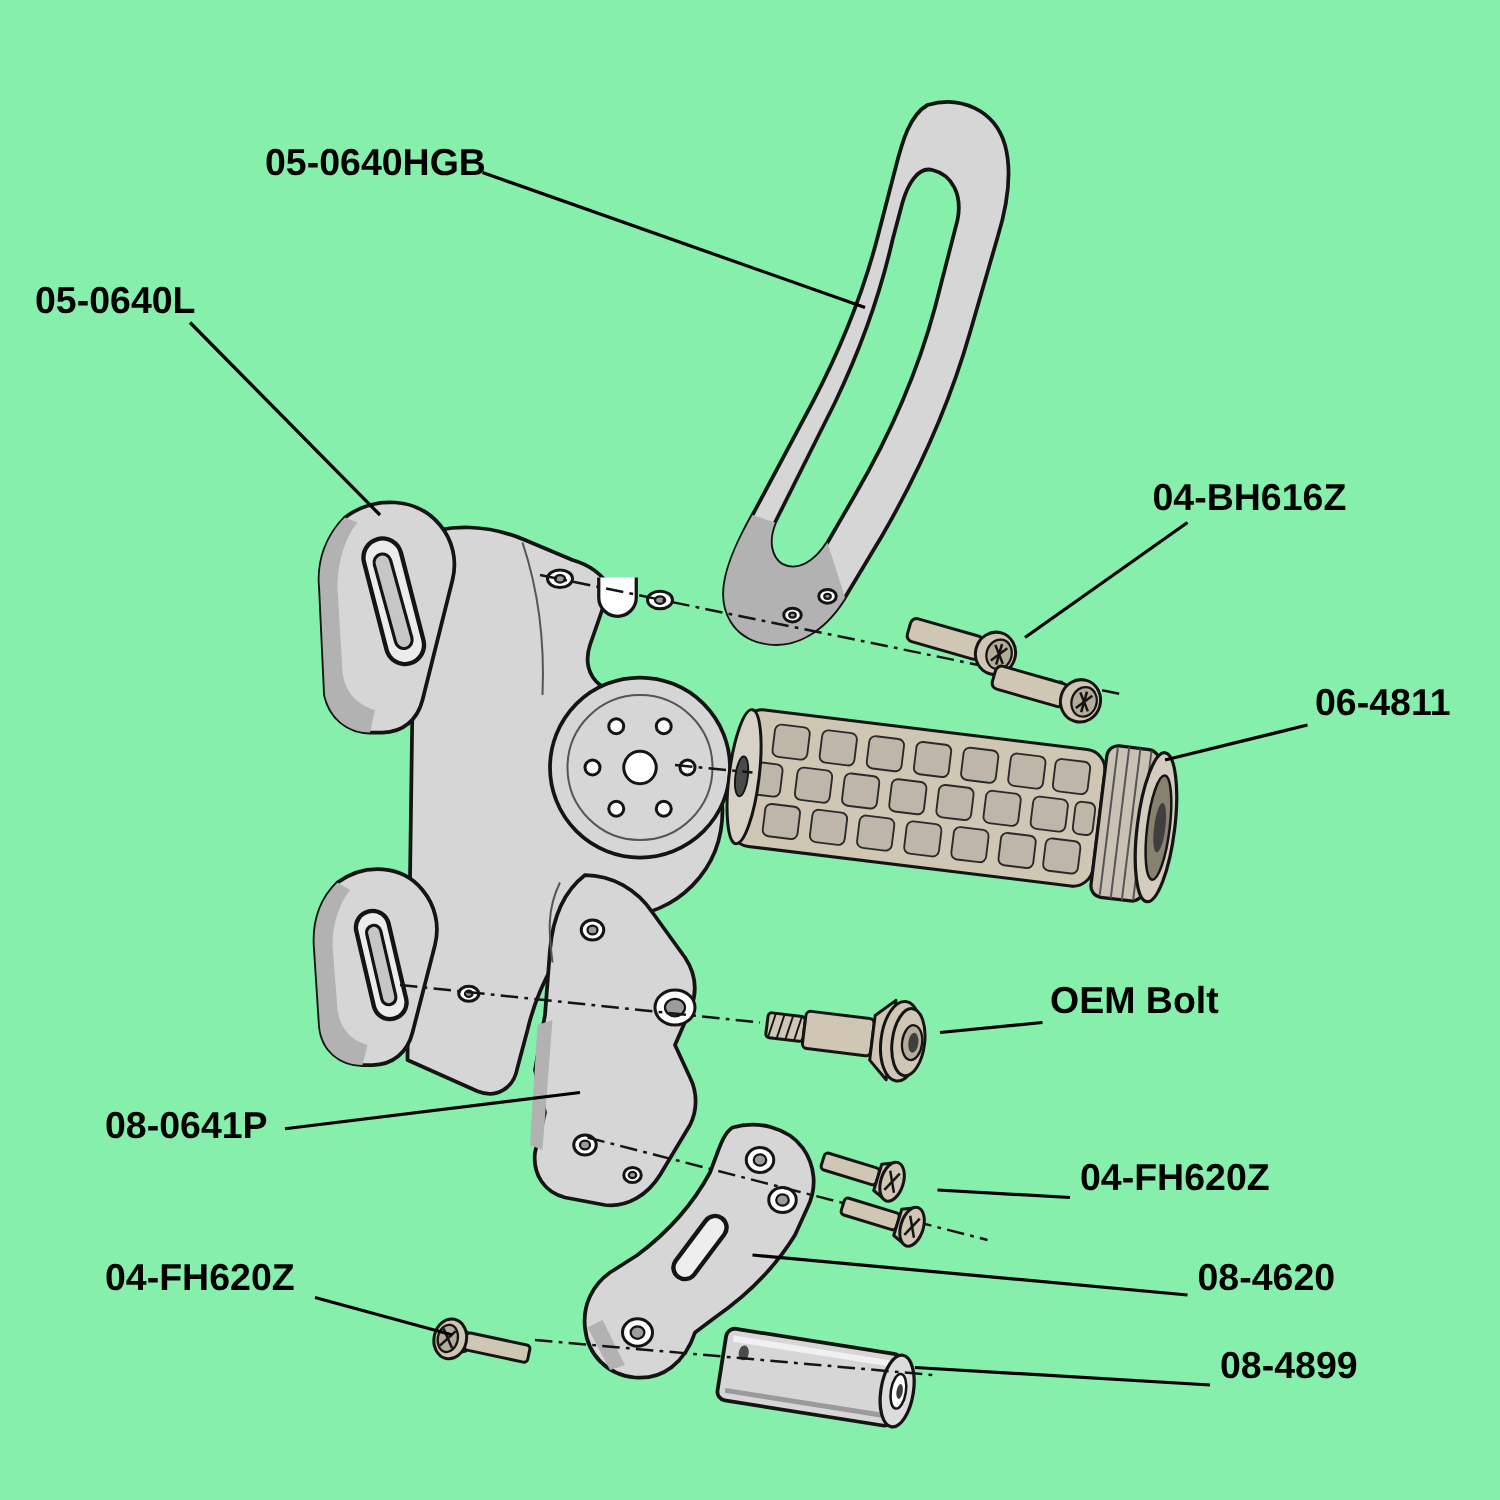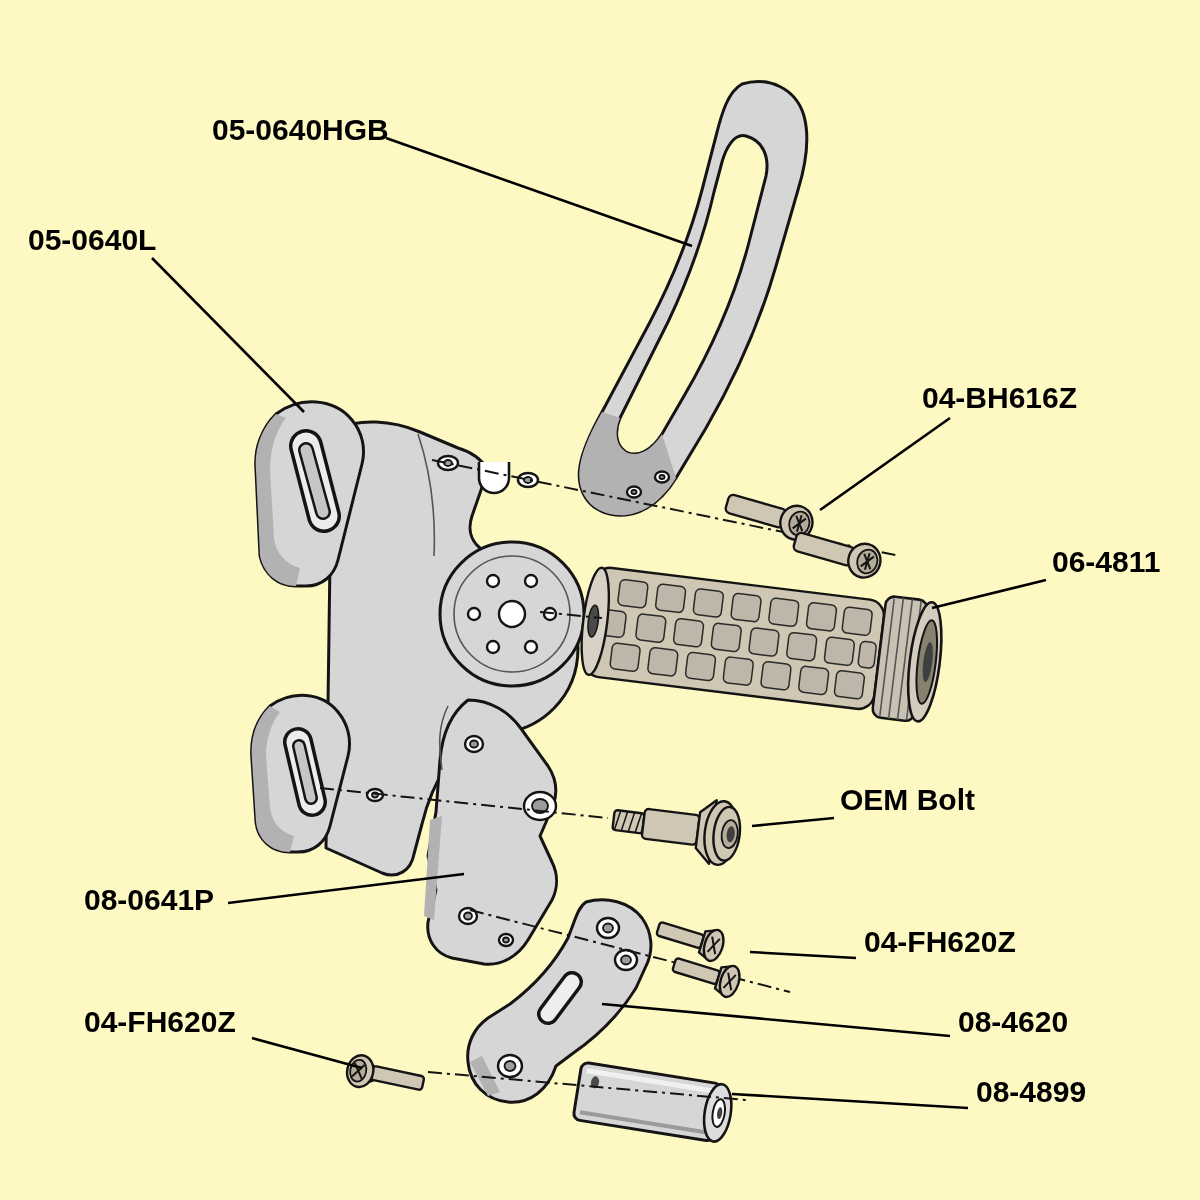--- a/index.html
+++ b/index.html
@@ -1,16 +1,16 @@
 <!DOCTYPE html>
 <html><head>
 <meta charset="utf-8">
 <style>
   html,body{margin:0;padding:0;background:#ffffff;}
-  .canvas{position:relative;width:1200px;height:1200px;background:#fef9c3;overflow:hidden;}
+  .canvas{position:relative;width:1200px;height:1200px;background:#86efac;overflow:hidden;}
   svg{display:block;}
   .label{font-family:"Liberation Sans",sans-serif;font-weight:700;font-size:30px;fill:#000000;}
   .part{fill:#d6d6d6;stroke:#141414;stroke-width:3;stroke-linejoin:round;}
   .part-dk{fill:#b2b2b2;stroke:none;}
   .edge{fill:none;stroke:#555555;stroke-width:1.6;}
   .hole{fill:#ffffff;stroke:#141414;stroke-width:2.4;}
   .holed{fill:#9c9c9c;stroke:#141414;stroke-width:1.8;}
   .bolt{fill:#cfc6b3;stroke:#141414;stroke-width:2.4;stroke-linejoin:round;}
   .boltdk{fill:#b4ab98;stroke:#141414;stroke-width:1.8;}
   .knurl{fill:#beb7a9;stroke:#2a2a2a;stroke-width:1.5;}

